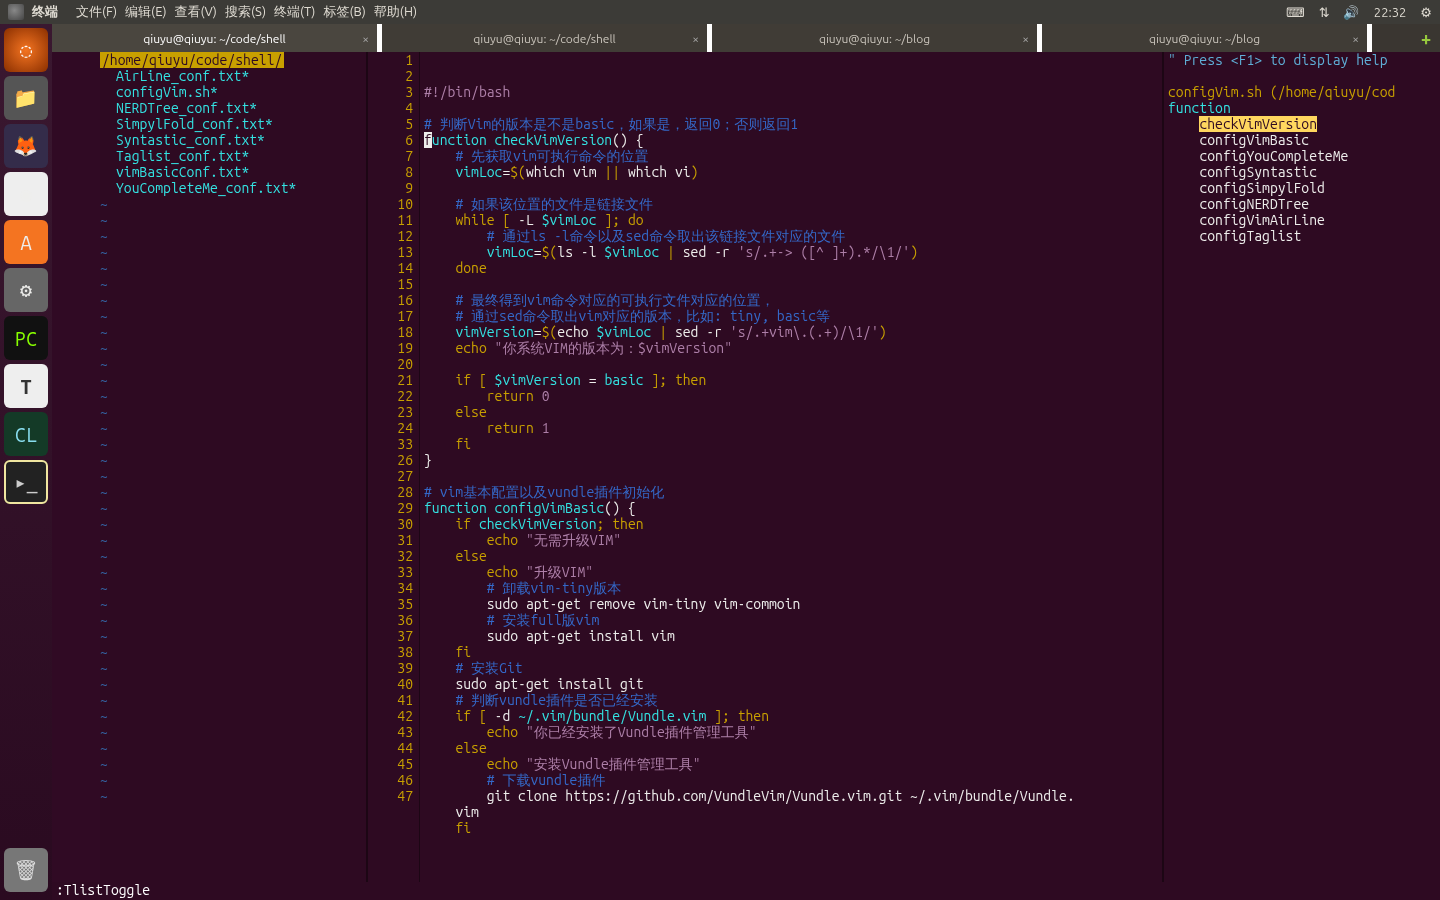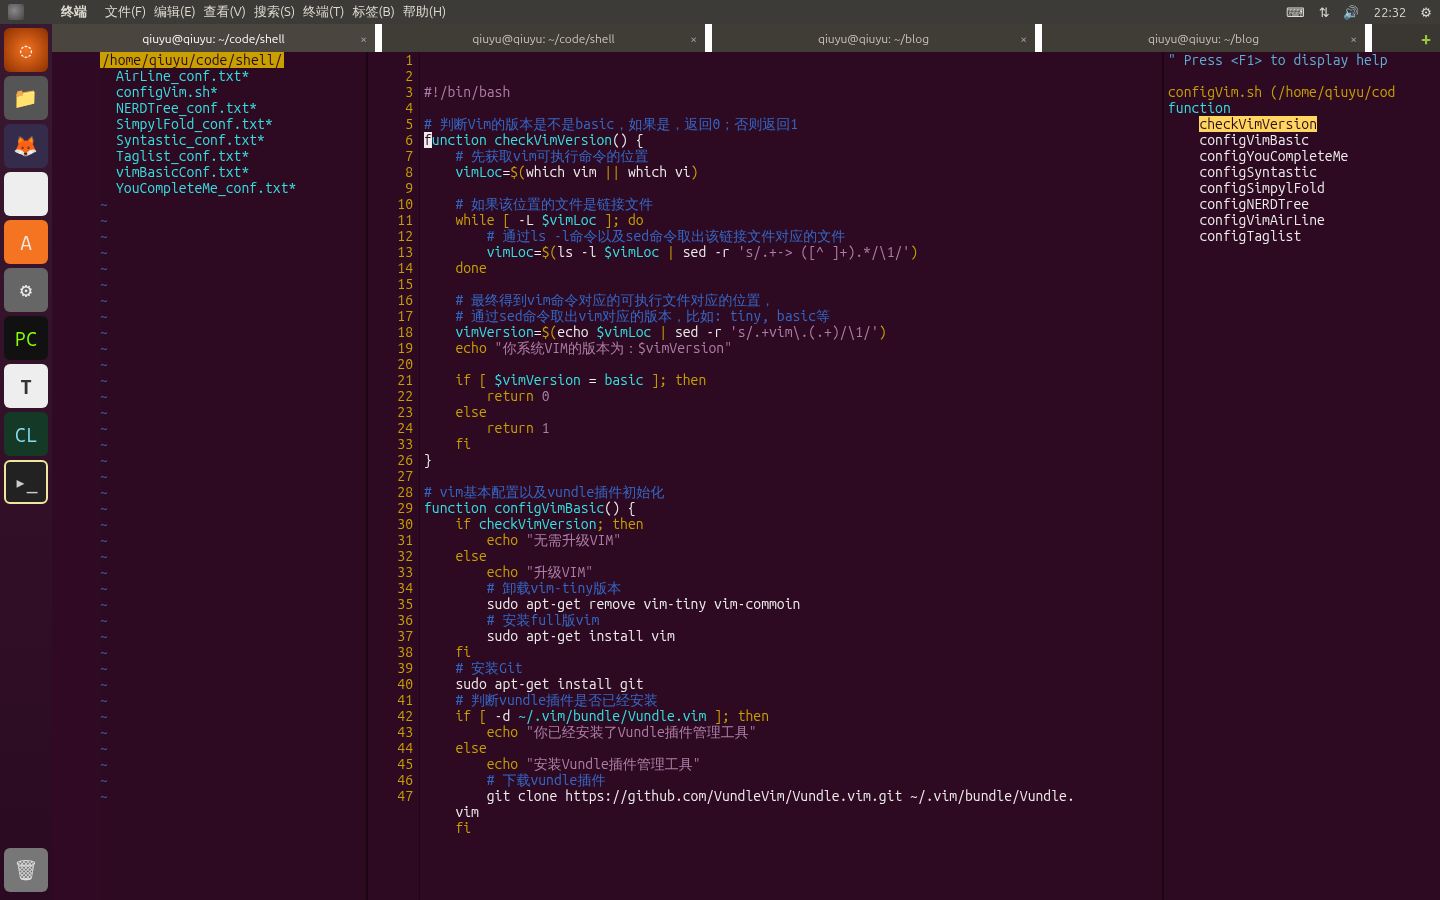--- a/index.html
+++ b/index.html
@@ -24,21 +24,21 @@
     padding: 0 8px;
     font-family: "Ubuntu", sans-serif;
     font-size: 13px;
     gap: 8px;
   }
   .menubar .app-icon {
     width: 16px; height: 16px;
     background: radial-gradient(circle at 40% 40%, #888, #444);
     border-radius: 2px;
   }
-  .menubar .app-name { font-weight: bold; margin-right: 6px; margin-left: 29px; }
+  .menubar .app-name { font-weight: bold; margin-right: 6px; }
   .menubar .menu-item { padding: 0 4px; cursor: default; }
   .menubar .spacer { flex: 1; }
   .menubar .tray { display: flex; align-items: center; gap: 14px; }
   .menubar .tray span { font-size: 13px; }
 
   
   .main {
     flex: 1;
     display: flex;
     background: #2b0b22;
@@ -83,21 +83,21 @@
     height: 28px;
     background: #3a3631;
     display:flex;
     align-items:stretch;
   }
   .tabbar .tab {
     flex:1;
     max-width: 330px;
     background: #403c36;
     color:#c9c4bb;
-    border-right:7px solid #ffffff;
+    border-right:5px solid #ffffff;
     display:flex;align-items:center;justify-content:center;
     font-family:"Ubuntu",sans-serif;font-size:12px;
     position:relative;
   }
   .tabbar .tab.active { background:#4a463f; color:#fff;}
   .tabbar .tab .x { position:absolute; right:8px; color:#aaa;}
   .tabbar .add { width:28px; display:flex;align-items:center;justify-content:center;color:#97c93d;font-size:18px;font-weight:bold;}
 
   .termbody {
     flex: 1;
@@ -343,14 +343,15 @@
             <div style="white-space: pre;">    <span class="fn">configSyntastic</span></div>
             <div style="white-space: pre;">    <span class="fn">configSimpylFold</span></div>
             <div style="white-space: pre;">    <span class="fn">configNERDTree</span></div>
             <div style="white-space: pre;">    <span class="fn">configVimAirLine</span></div>
             <div style="white-space: pre;">    <span class="fn">configTaglist</span></div>
           </div>
       </div>
     </div>
 
 
+    <div class="cmdline">:TlistToggle</div>
   </div>
 </div>
 
 </body></html>

